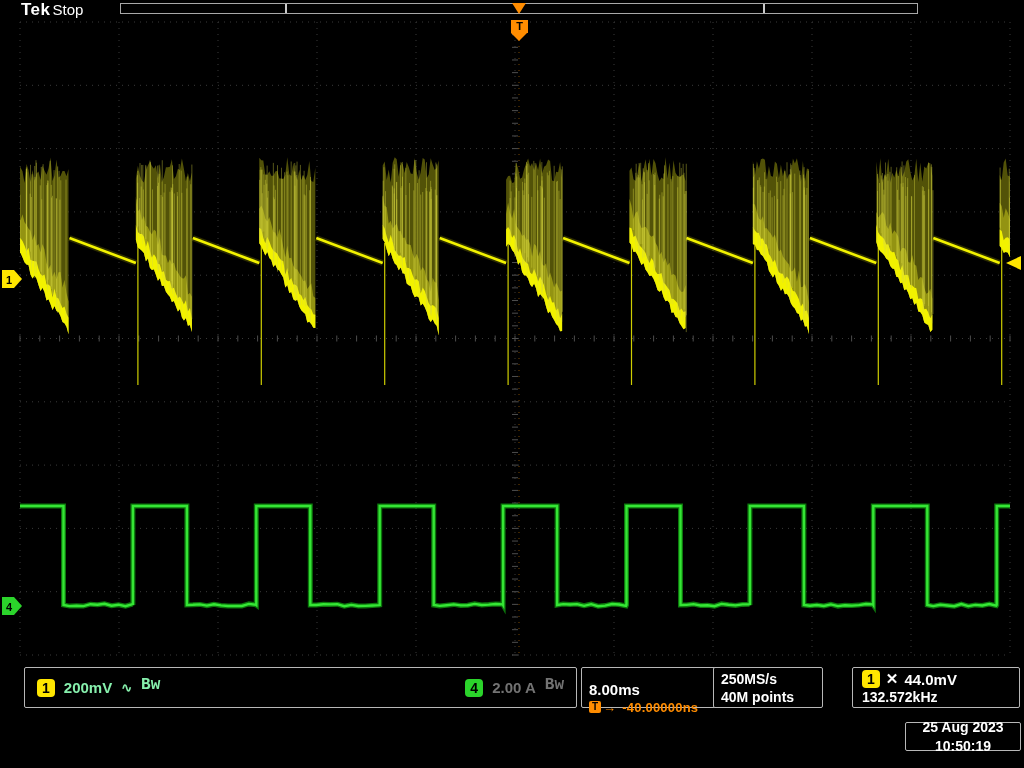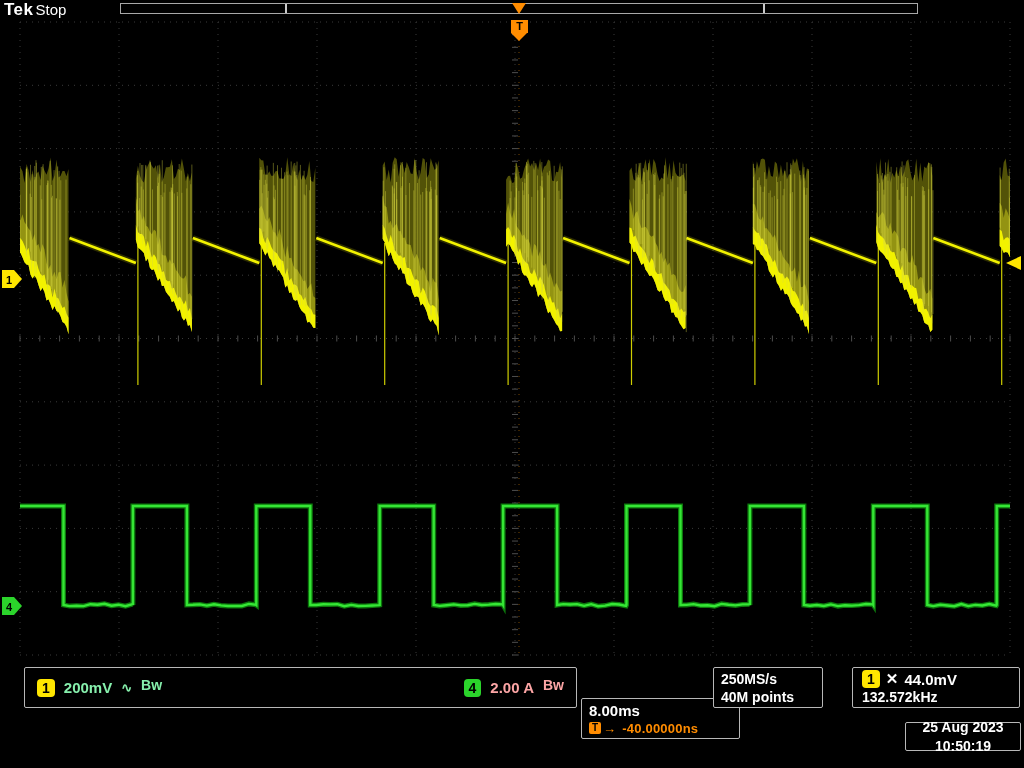--- a/index.html
+++ b/index.html
@@ -1,21 +1,21 @@
 <!DOCTYPE html>
 <html><head>
 <meta charset="utf-8">
 <style>
   html,body{margin:0;padding:0;background:#000;}
   .screen{position:relative;width:1024px;height:768px;background:#000;overflow:hidden;
           font-family:"Liberation Sans",sans-serif;}
   #scope-svg{position:absolute;left:0;top:0;z-index:2;pointer-events:none;}
 
   .header{position:absolute;left:4px;top:0px;z-index:3;color:#fff;white-space:nowrap;}
-  .tek{font:bold 17px "Liberation Sans",sans-serif;letter-spacing:.5px;}
+  .tek{font:bold 17px "Liberation Sans",sans-serif;letter-spacing:.5px;margin-left:17px;}
   .acq{font:15px "Liberation Sans",sans-serif;margin-left:2px;}
 
   .posbar{position:absolute;left:120px;top:3px;width:798px;height:11px;border:1px solid #a8a8a8;
           background:#000;z-index:1;box-sizing:border-box;}
   .pos-tick{position:absolute;top:0;height:9px;width:2px;background:#c8c8c8;}
   .pos-tick.t1{left:164px;} .pos-tick.t2{left:642px;}
 
   .trig-top-arrow{position:absolute;left:512px;top:3px;width:0;height:0;z-index:4;
      border-left:7px solid transparent;border-right:7px solid transparent;border-top:11px solid #ff8c00;}
   .trig-flag{position:absolute;left:511px;top:20px;width:17px;height:13px;background:#ff8c00;color:#000;
@@ -26,25 +26,25 @@
   .box{position:absolute;background:#000;border:1px solid #b8b8b8;border-radius:2px;z-index:3;
        box-sizing:border-box;}
   .box-ch{left:24px;top:667px;width:553px;height:41px;display:flex;align-items:center;
           justify-content:space-between;padding:0 12px;}
   .grp{display:flex;align-items:center;gap:9px;}
   .badge{display:inline-block;padding:0 5px;border-radius:4px;color:#000;
          font:bold 14px/18px "Liberation Sans",sans-serif;}
   .b-yellow{background:#ffe600;}
   .b-green{background:#2bd42b;}
   .t-yellow{color:#86efac;font:bold 15px "Liberation Sans",sans-serif;}
-  .t-green{color:#fca5a5;font:bold 15px "Liberation Sans",sans-serif;}
+  .t-green{color:#737373;font:bold 15px "Liberation Sans",sans-serif;}
   .icn{font-size:13px;}
-  .bw{font-size:14px;transform:translateY(-3px);}
-
-  .box-horiz{left:581px;top:698px;width:159px;height:41px;padding:2px 7px;}
+  .bw{font-size:16px;transform:translateY(-3px);font-family:Liberation Mono, monospace;}
+
+  .box-horiz{left:581px;top:667px;width:159px;height:41px;padding:12px 7px;}
   .box-acq{left:713px;top:667px;width:110px;height:41px;padding:2px 7px;}
   .box-trig{left:852px;top:667px;width:168px;height:41px;padding:2px 9px;}
   .row{display:flex;align-items:center;gap:6px;height:18px;}
   .t-white{color:#fff;font:bold 15px "Liberation Sans",sans-serif;}
   .t-white-s{color:#fff;font:bold 14px "Liberation Sans",sans-serif;}
   .t-orange{color:#ff8c00;font:bold 13px "Liberation Sans",sans-serif;letter-spacing:.2px;}
   .tbadge{background:#ff8c00;color:#000;font:bold 10px/12px "Liberation Sans",sans-serif;
           padding:0 3px;border-radius:2px;}
   .arrow{margin-left:-4px;}
 

